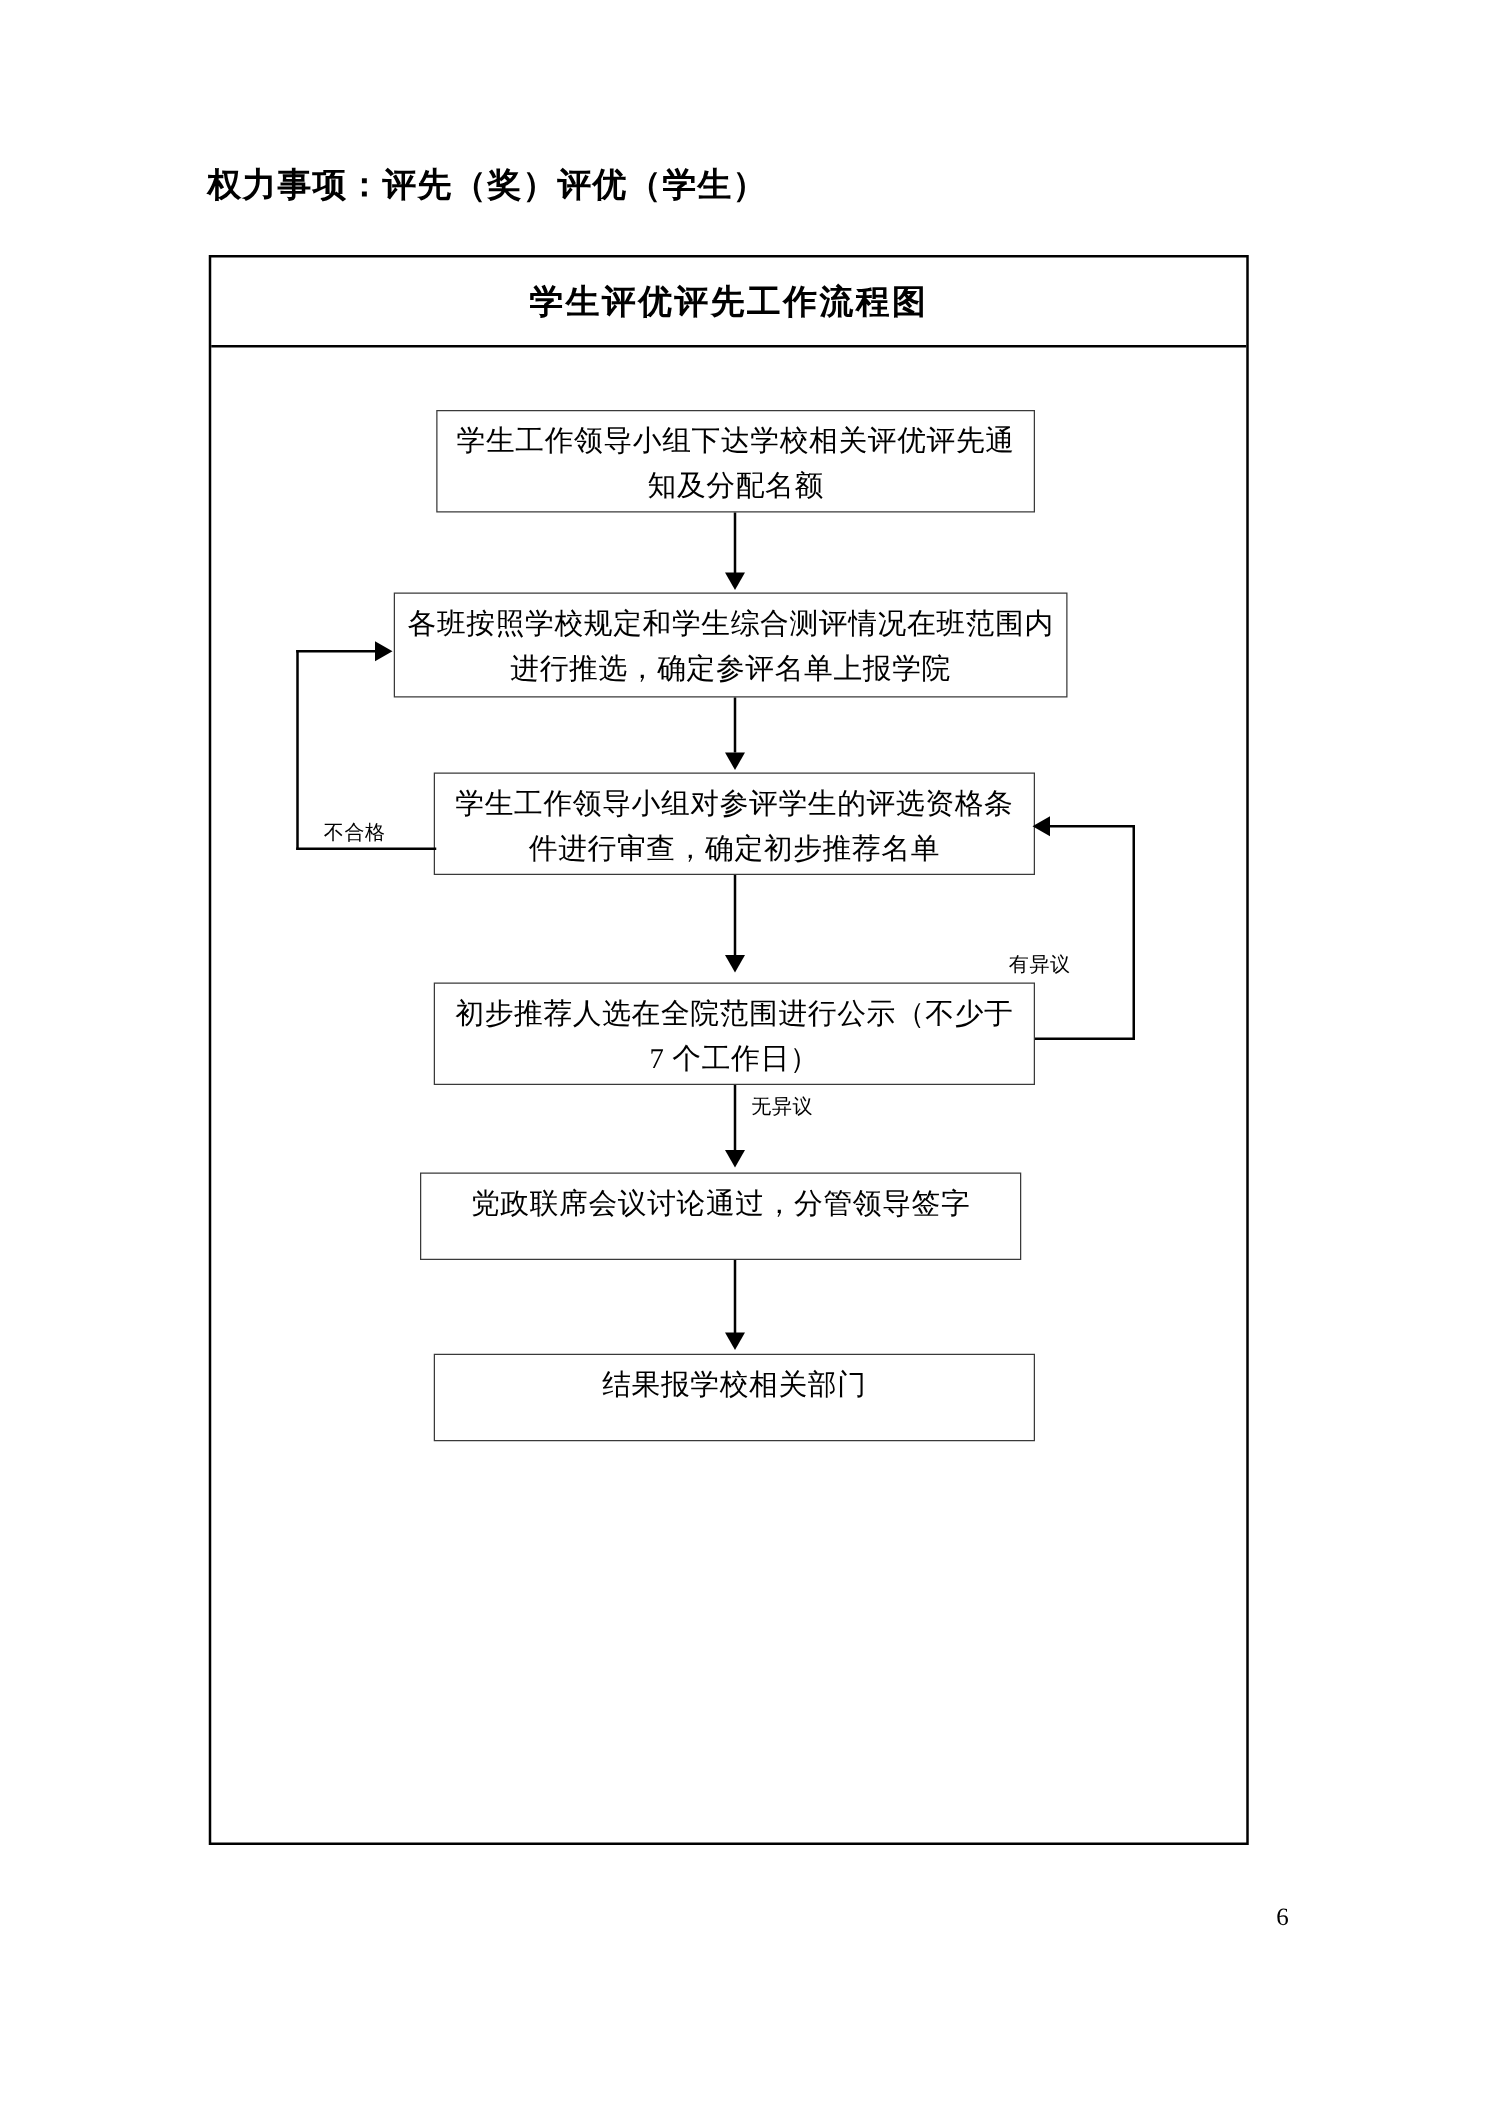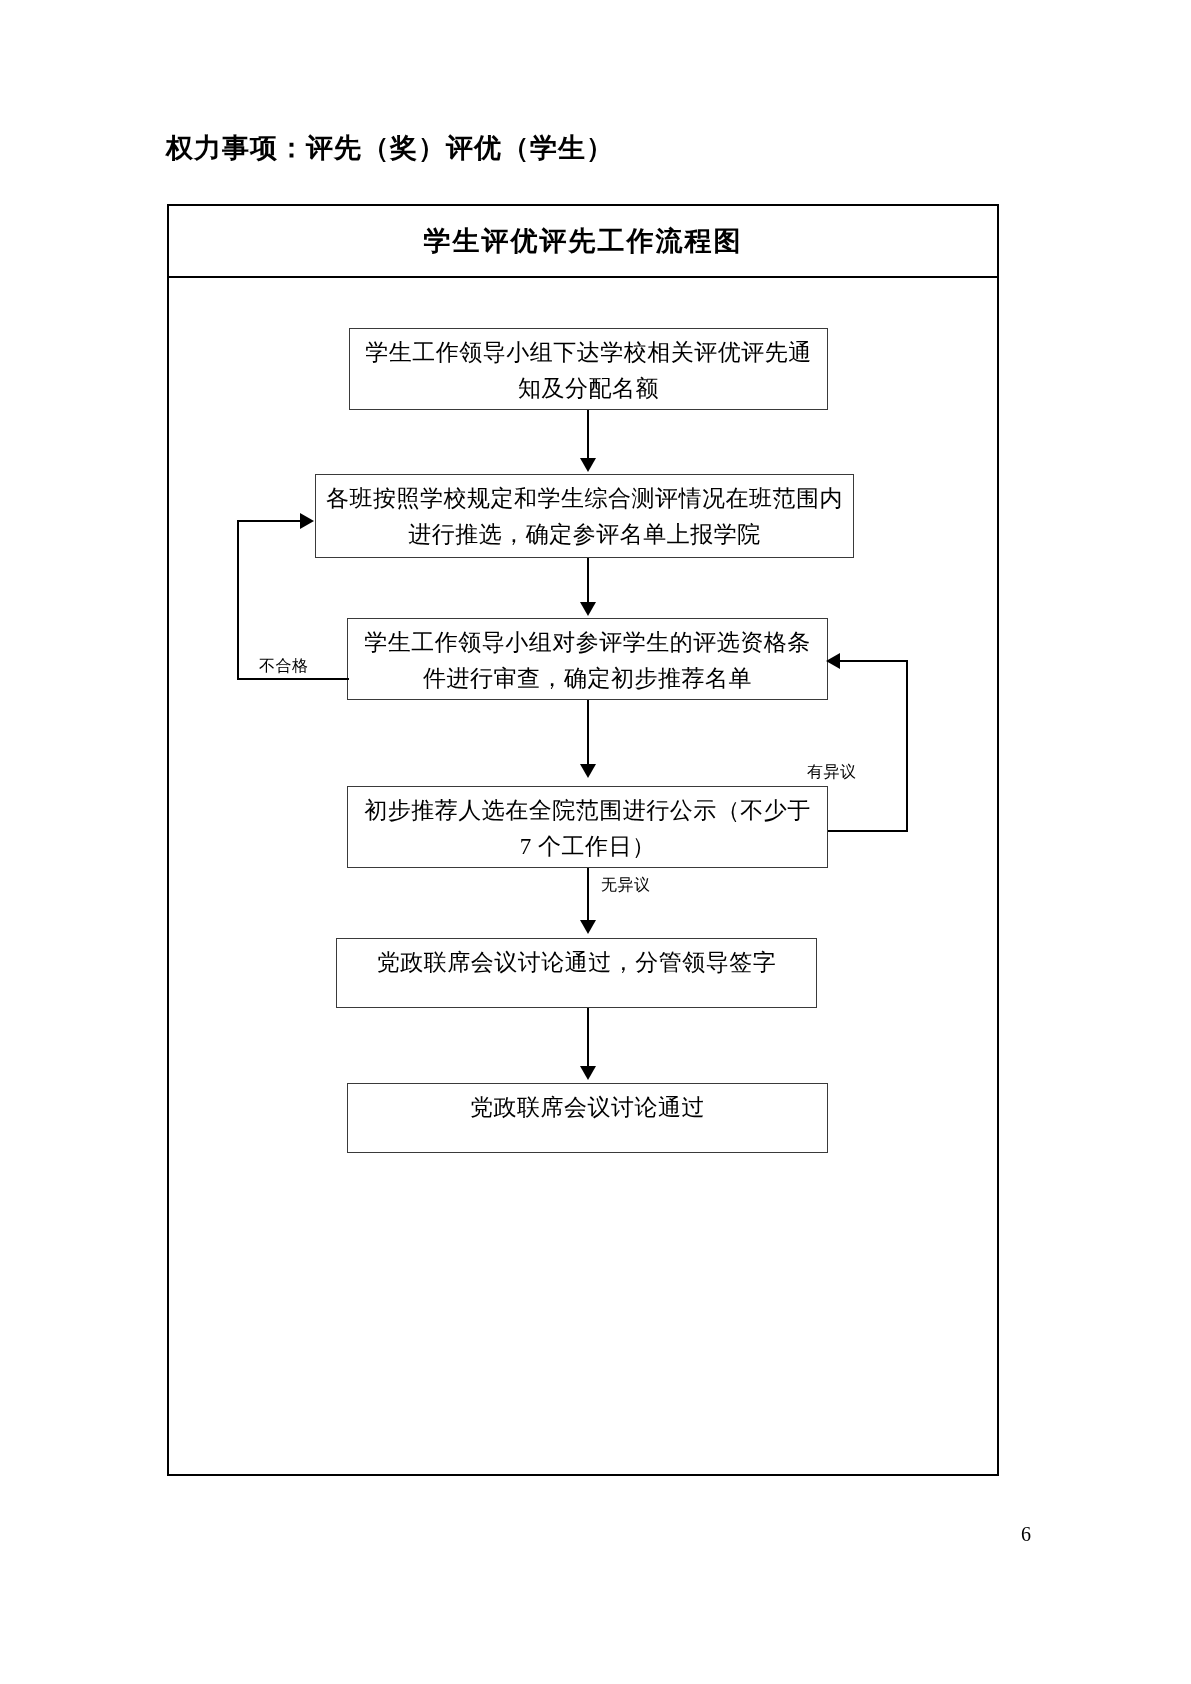--- a/index.html
+++ b/index.html
@@ -196,21 +196,21 @@
       <div class="edge-label" style="left:432px; top:597px;">无异议</div>
 
       <div class="node" id="node-5">
         <span>党政联席会议讨论通过，分管领导签字</span>
       </div>
 
       <div class="vline" style="left:418px; top:730px; height:60px;"></div>
       <div class="arrow-down" style="left:411px; top:788px;"></div>
 
       <div class="node" id="node-6">
-        <span>党政联席会议讨论通过</span>
+        <span>结果报学校相关部门</span>
       </div>
 
     </div>
   </div>
 
   <div id="page-number">6</div>
 
 </div>
 
 </body></html>

